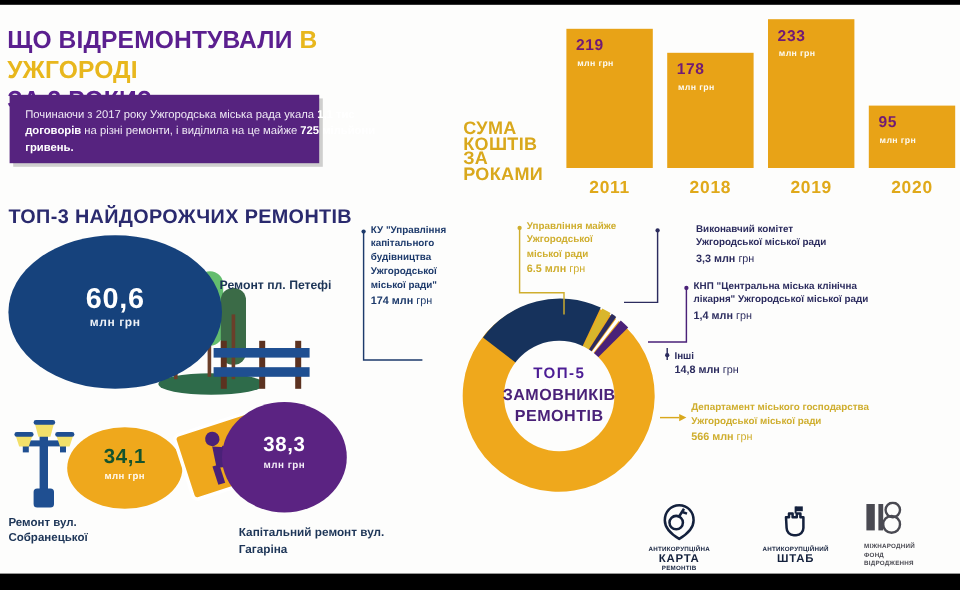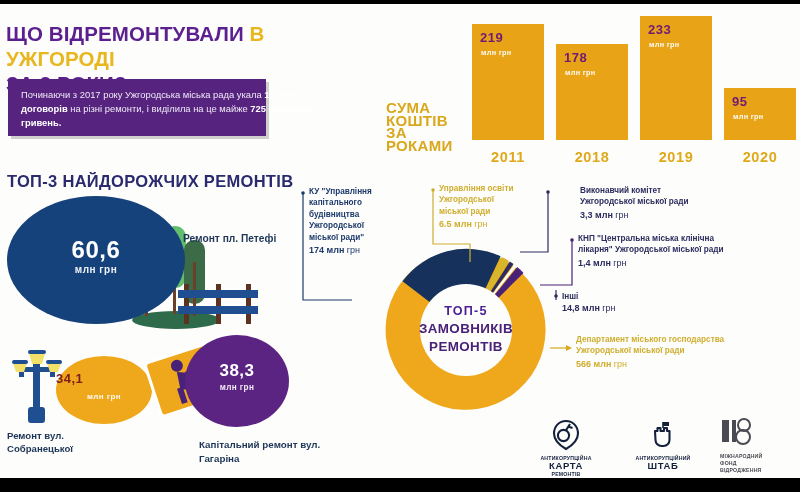--- a/index.html
+++ b/index.html
@@ -84,22 +84,22 @@
   .cap-petefi{
     position:absolute;left:183px;top:232px;width:96px;
     color:#1d3557;font-size:10.2px;font-weight:bold;line-height:14px;
   }
 
   .circle-orange{
     position:absolute;left:56px;top:356px;width:96px;height:68px;
     background:#efa81c;border-radius:50%;
   }
   .circle-orange .cval{
-    position:absolute;left:0;top:15px;width:96px;
-    color:#7f1d1d;font-size:13px;font-weight:bold;letter-spacing:0.5px;
+    position:absolute;left:0;top:15px;width:96px;text-align:center;
+    color:#14532d;font-size:17px;font-weight:bold;letter-spacing:0.5px;
   }
   .circle-orange .cunit{
     position:absolute;left:0;top:36px;width:96px;text-align:center;
     color:#fffaf0;font-size:8px;font-weight:bold;letter-spacing:0.4px;
   }
   .cap-sobr{
     position:absolute;left:7px;top:429px;width:120px;
     color:#1d3557;font-size:9.6px;font-weight:bold;line-height:13px;
   }
 
@@ -323,21 +323,21 @@
       <span>Ужгородської</span><br>
       <span>міської ради"</span>
     </div>
     <div class="cnum" style="margin-top:2px;">
       <span>174 млн</span><span class="cunitsm"> грн</span>
     </div>
   </div>
 
   <div class="callout co-gold" style="left:439px;top:183px;width:98px;">
     <div class="ctxt">
-      <span>Управління освіти</span><br>
+      <span>Управління майже</span><br>
       <span>Ужгородської</span><br>
       <span>міської ради</span>
     </div>
     <div class="cnum" style="margin-top:2px;">
       <span>6.5 млн</span><span class="cunitsm"> грн</span>
     </div>
   </div>
 
   <div class="callout co-dark" style="left:554px;top:185px;width:210px;margin-left:26px;">
     <div class="ctxt">

